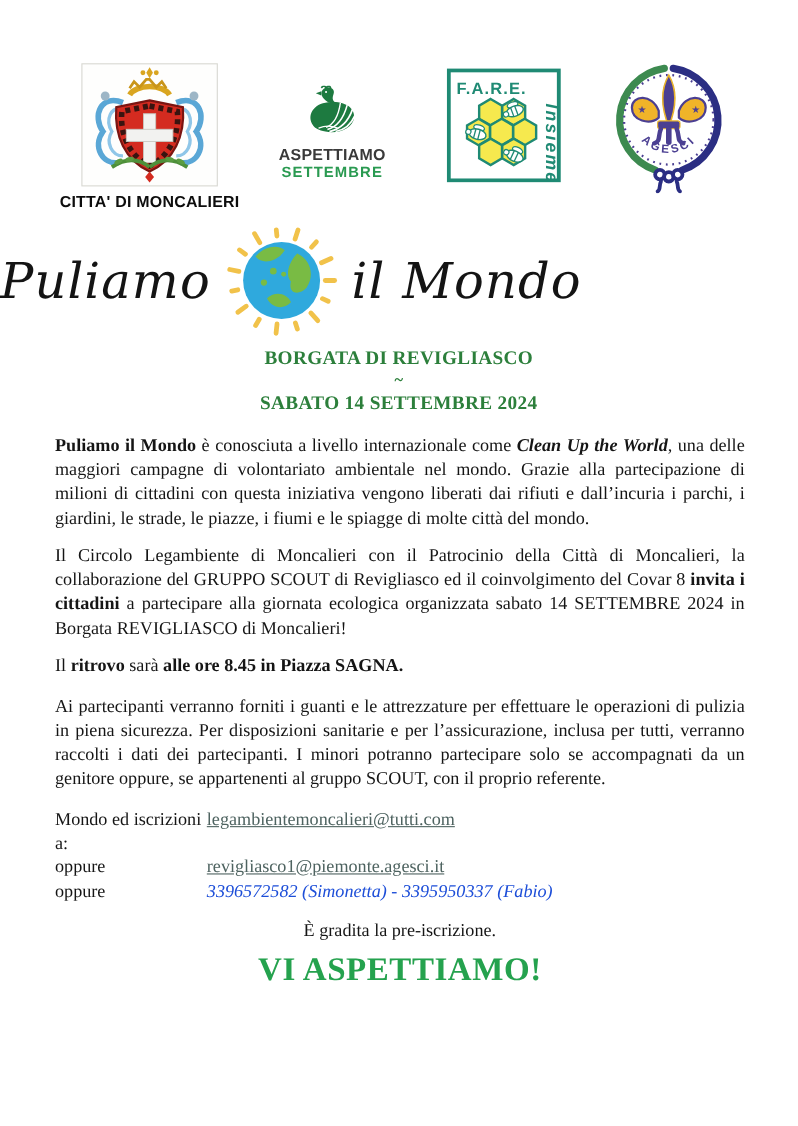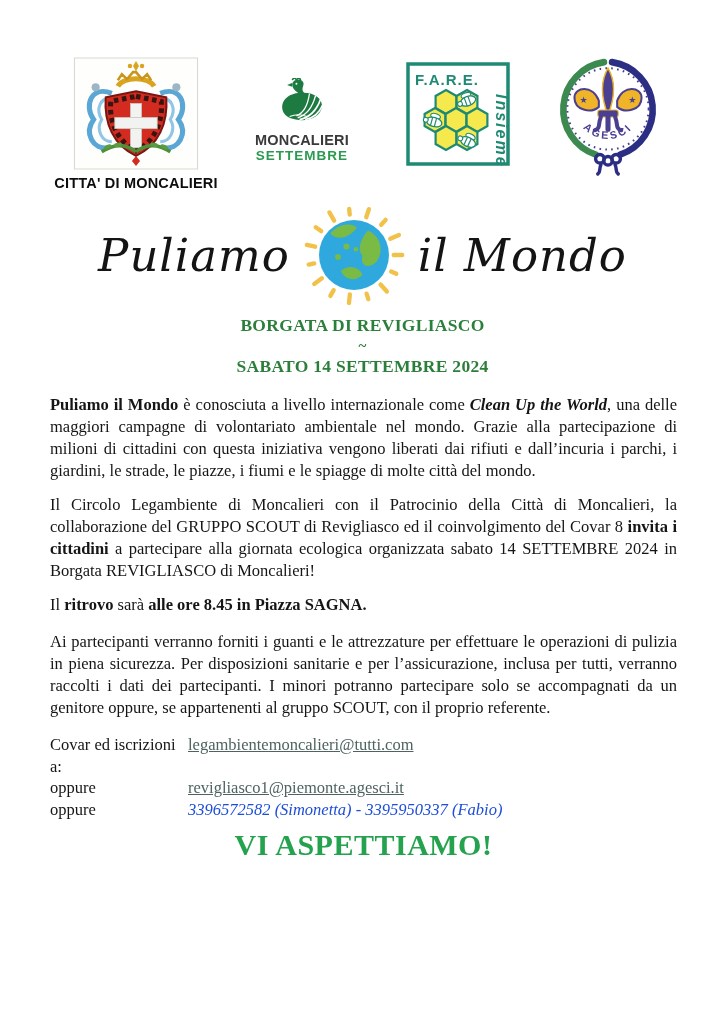--- a/index.html
+++ b/index.html
@@ -14,21 +14,21 @@
   #logo-legambiente{left:243px;top:78px;width:118px;}
   #logo-legambiente .l1{margin-top:4px;font-family:"Liberation Sans",sans-serif;
       font-weight:800;font-size:14.5px;color:#3a3a3a;letter-spacing:.2px;}
   #logo-legambiente .l2{font-family:"Liberation Sans",sans-serif;
       font-weight:800;font-size:13.5px;color:#2a9a51;letter-spacing:1px;}
   #logo-fare{left:406px;top:62px;width:86px;}
   #logo-agesci{left:549px;top:54px;width:118px;}
 
   
   .title-row{position:absolute;top:200px;left:0;width:100%;height:110px;
-      display:flex;align-items:center;justify-content:center;gap:12px;}
+      display:flex;align-items:center;gap:12px;}
   .title-word{font-family:"DejaVu Serif",serif;font-style:italic;font-size:45px;
       color:#141414;letter-spacing:1px;white-space:nowrap;}
 
   
   .event{position:absolute;top:315px;left:0;width:100%;text-align:center;
       color:#2c7f3b;font-weight:bold;}
   .event .line{font-size:17.5px;letter-spacing:.3px;}
   .event .tilde{font-size:15px;line-height:20px;font-weight:bold;}
 
   
@@ -98,21 +98,21 @@
       <path d="M44,24 C34,18 31,9 38,4 C46,-1 55,5 52,12 C50,18 50,21 55,25" fill="#1d7a40"></path>
       <path d="M34,3 l4,-4 3,4 4,-4 3,4" fill="none" stroke="#1d7a40" stroke-width="2.5"></path>
       <path d="M34,8 L26,11 L34,14 Z" fill="#1d7a40"></path>
       <circle cx="41" cy="9" r="1.6" fill="#ffffff"></circle>
       <path d="M80,34 C73,54 60,64 46,67" fill="none" stroke="#ffffff" stroke-width="2.6"></path>
       <path d="M83,44 C77,58 66,65 55,67" fill="none" stroke="#ffffff" stroke-width="2.4"></path>
       <path d="M72,28 C66,50 54,61 43,64" fill="none" stroke="#ffffff" stroke-width="2.2"></path>
       <path d="M62,25 C59,46 51,57 41,61" fill="none" stroke="#ffffff" stroke-width="2"></path>
       <path d="M30,62 C40,58 48,58 58,62" fill="none" stroke="#ffffff" stroke-width="1.8"></path>
     </svg>
-    <div class="l1">MONCALIERI</div>
+    <div class="l1">ASPETTIAMO</div>
     <div class="l2">SETTEMBRE</div>
   </div>
 
   <div class="logo" id="logo-fare">
     <svg width="104" height="104" viewBox="0 0 104 104">
       <rect x="2" y="2" width="100" height="100" fill="#ffffff" stroke="#1f8a74" stroke-width="3.5"></rect>
       <text x="9" y="23" font-family="Liberation Sans,sans-serif" font-weight="bold" font-size="15" fill="#1f8a74" letter-spacing="1">F.A.R.E.</text>
       <text x="96" y="26" transform="rotate(90 90 26)" font-family="Liberation Sans,sans-serif" font-weight="bold" font-size="16" font-style="italic" fill="#1f8a74" letter-spacing="2">Insieme</text>
       <g fill="#f6e94e" stroke="#1f8a74" stroke-width="2.2">
         <polygon points="40,28 50.4,34 50.4,46 40,52 29.6,46 29.6,34"></polygon>
@@ -260,29 +260,30 @@
     <p id="p-intro"><span class="b">Puliamo il Mondo</span><span> è conosciuta a livello internazionale come </span><span class="bi">Clean Up the World</span><span>, una delle maggiori campagne di volontariato ambientale nel mondo. Grazie alla partecipazione di milioni di cittadini con questa iniziativa vengono liberati dai rifiuti e dall’incuria i parchi, i giardini, le strade, le piazze, i fiumi e le spiagge di molte città del mondo.</span></p>
 
     <p id="p-invite"><span>Il Circolo Legambiente di Moncalieri con il Patrocinio della Città di Moncalieri, la collaborazione del GRUPPO SCOUT di Revigliasco ed il coinvolgimento del Covar 8 </span><span class="b">invita i cittadini</span><span> a partecipare alla giornata ecologica organizzata sabato 14 SETTEMBRE 2024 in Borgata REVIGLIASCO di Moncalieri!</span></p>
 
     <p id="p-ritrovo" class="single"><span>Il </span><span class="b">ritrovo</span><span> sarà </span><span class="b">alle ore 8.45 in Piazza SAGNA.</span></p>
 
     <p id="p-safety">Ai partecipanti verranno forniti i guanti e le attrezzature per effettuare le operazioni di pulizia in piena sicurezza. Per disposizioni sanitarie e per l’assicurazione, inclusa per tutti, verranno raccolti i dati dei partecipanti. I minori potranno partecipare solo se accompagnati da un genitore oppure, se appartenenti al gruppo SCOUT, con il proprio referente.</p>
 
     <div class="contacts">
       <div class="contact-row">
-        <span class="contact-label">Covar ed iscrizioni a:</span>
+        <span class="contact-label">Mondo ed iscrizioni a:</span>
         <a class="mail" href="#">legambientemoncalieri@tutti.com</a>
       </div>
       <div class="contact-row">
         <span class="contact-label">oppure</span>
         <a class="mail" href="#">revigliasco1@piemonte.agesci.it</a>
       </div>
       <div class="contact-row">
         <span class="contact-label">oppure</span>
         <span class="phones">3396572582 (Simonetta) - 3395950337 (Fabio)</span>
       </div>
     </div>
 
+    <div class="note">È gradita la pre-iscrizione.</div>
     <div class="closing">VI ASPETTIAMO!</div>
   </div>
 
 </div>
 
 </body></html>

